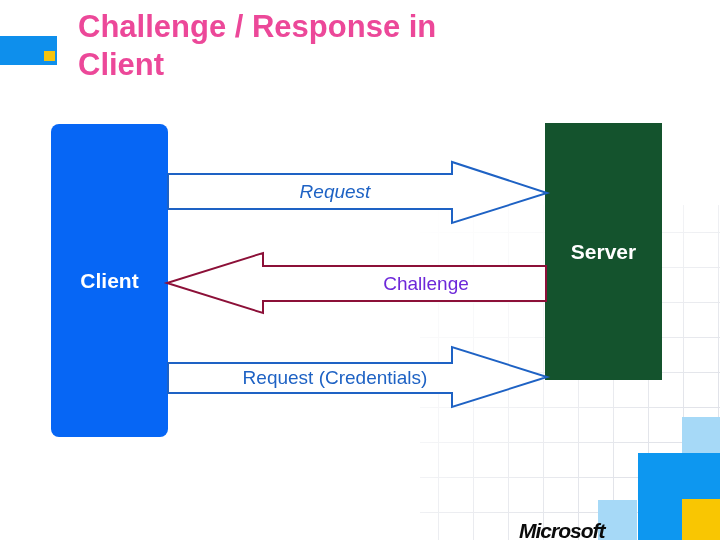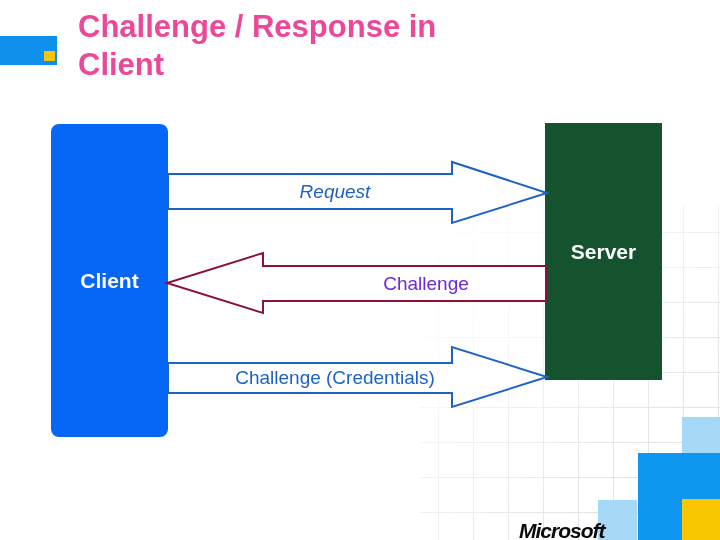--- a/index.html
+++ b/index.html
@@ -91,21 +91,21 @@
   </div>
 
   <svg class="arrows" viewBox="0 0 720 540">
     <polygon points="168,174 452,174 452,162 547,193 452,223 452,209 168,209" fill="#ffffff" stroke-width="2" stroke="#1E62C4"></polygon>
     <polygon points="546,266 263,266 263,253 167,283 263,313 263,301 546,301" fill="#ffffff" stroke-width="2" stroke="#8C1038"></polygon>
     <polygon points="168,363 452,363 452,347 547,377 452,407 452,393 168,393" fill="#ffffff" stroke-width="2" stroke="#1E62C4"></polygon>
   </svg>
 
   <div class="arrow-label lbl-request">Request</div>
   <div class="arrow-label lbl-challenge">Challenge</div>
-  <div class="arrow-label lbl-response">Challenge (Credentials)</div>
+  <div class="arrow-label lbl-response">Request (Credentials)</div>
 
   <div class="sq sq-lightblue-1"></div>
   <div class="sq sq-blue"></div>
   <div class="sq sq-yellow"></div>
   <div class="sq sq-lightblue-2"></div>
 
   <div class="logo">Microsoft</div>
 
 </div>
 

